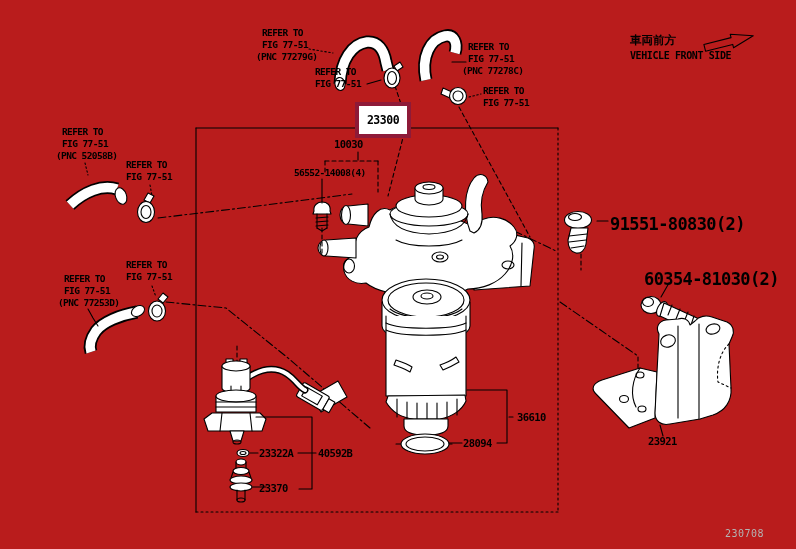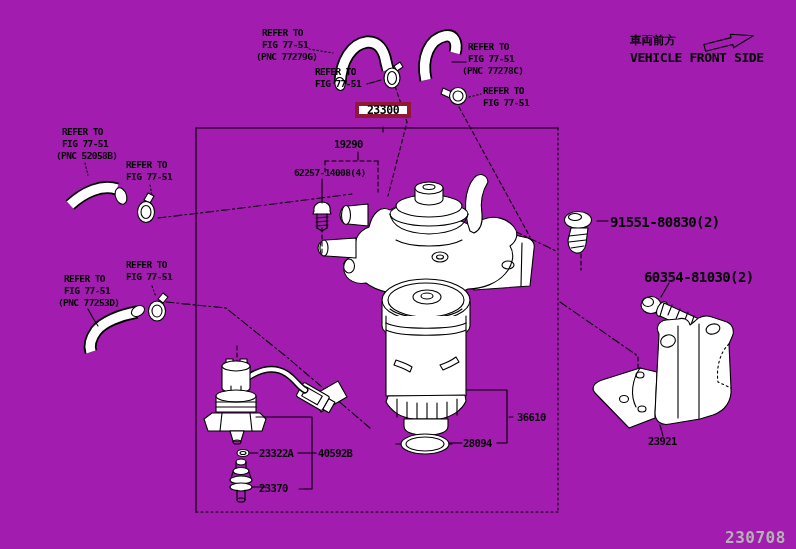--- a/index.html
+++ b/index.html
@@ -1,39 +1,39 @@
 <!DOCTYPE html>
 <html><head>
 <meta charset="utf-8">
 <style>
   html,body{margin:0;padding:0;background:#fff;}
-  .stage{position:relative;width:796px;height:549px;background:#a21caf;overflow:hidden;
+  .stage{position:relative;width:796px;height:549px;background:#b91c1c;overflow:hidden;
          font-family:"DejaVu Sans Mono","Liberation Mono",monospace;color:#000;}
   svg.art{position:absolute;left:0;top:0;width:796px;height:549px;}
   .art path,.art line,.art ellipse,.art rect,.art polyline{stroke:#000;fill:none;stroke-width:1.1;stroke-linecap:round;stroke-linejoin:round;}
   .art .fw{fill:#ffffff;}
   .art .tubeo{stroke-width:13;stroke-linecap:butt;}
   .art .tubei{stroke:#fff;stroke-width:9.5;stroke-linecap:butt;}
   .art .wireo{stroke-width:7;}
   .art .wirei{stroke:#fff;stroke-width:4;}
   .art .dash{stroke-dasharray:4 3;}
   .art .dot{stroke-dasharray:1.5 2.5;}
   .art .dashdot{stroke-dasharray:8 3 2 3;}
   .art .fine{stroke-dasharray:2 3;}
   .note{position:absolute;font-size:9.5px;font-weight:bold;line-height:11.8px;letter-spacing:-0.6px;white-space:nowrap;}
   .note .ind{padding-left:6px;}
   .note span{display:block;}
   .plabel{position:absolute;font-size:10.5px;font-weight:bold;letter-spacing:-0.6px;white-space:nowrap;}
-  .plabel.big{font-size:14px;}
-  .hlbox{position:absolute;left:355px;top:102px;width:56px;height:16px;box-sizing:border-box;
+  .plabel.big{font-size:17px;}
+  .hlbox{position:absolute;left:355px;top:102px;width:56px;height:36px;box-sizing:border-box;
          border:4px solid #8e1a38;background:#fff;display:flex;align-items:center;justify-content:center;
          font-size:11.5px;font-weight:bold;letter-spacing:-0.5px;}
   .jp{position:absolute;left:630px;top:33px;font-size:11.5px;font-weight:bold;font-family:"DejaVu Sans","Liberation Sans",sans-serif;}
-  .en{position:absolute;left:630px;top:50px;font-size:13px;font-weight:bold;letter-spacing:-0.4px;}
-  .fignum{position:absolute;left:725px;top:528px;font-size:16px;font-weight:bold;color:#b3b3b3;letter-spacing:0.5px;}
+  .en{position:absolute;left:630px;top:50px;font-size:10px;font-weight:bold;letter-spacing:-0.4px;}
+  .fignum{position:absolute;left:725px;top:528px;font-size:10px;font-weight:normal;color:#b3b3b3;letter-spacing:0.5px;}
 </style>
 </head>
 <body>
 
 <div class="stage">
 
 <svg class="art" viewBox="0 0 796 549">
   <defs>
     <pattern id="hatch" width="4" height="4" patternUnits="userSpaceOnUse" patternTransform="rotate(45)">
       <line x1="1" y1="0" x2="1" y2="4" stroke="#000" stroke-width="1.7"></line>
@@ -289,22 +289,22 @@
   <span>(PNC 77253D)</span>
 </div>
 <div class="note" style="left:126px;top:259px">
   <span>REFER TO</span>
   <span>FIG 77-51</span>
 </div>
 
 <div class="hlbox" style="border-color: rgb(142, 26, 56);">
   <span>23300</span>
 </div>
-<div class="plabel" style="left:334px;top:138px">19290</div>
-<div class="plabel" style="left:294px;top:167px;font-size:9.5px">62257-14008(4)</div>
+<div class="plabel" style="left:334px;top:138px">10030</div>
+<div class="plabel" style="left:294px;top:167px;font-size:9.5px">56552-14008(4)</div>
 <div class="plabel big" style="left:610px;top:214px">91551-80830(2)</div>
 <div class="plabel big" style="left:644px;top:269px">60354-81030(2)</div>
 <div class="plabel" style="left:648px;top:435px">23921</div>
 <div class="plabel" style="left:517px;top:411px">36610</div>
 <div class="plabel" style="left:463px;top:437px">28094</div>
 <div class="plabel" style="left:259px;top:447px">23322A</div>
 <div class="plabel" style="left:318px;top:447px">40592B</div>
 <div class="plabel" style="left:259px;top:482px">23370</div>
 
 <div class="jp">車両前方</div>

